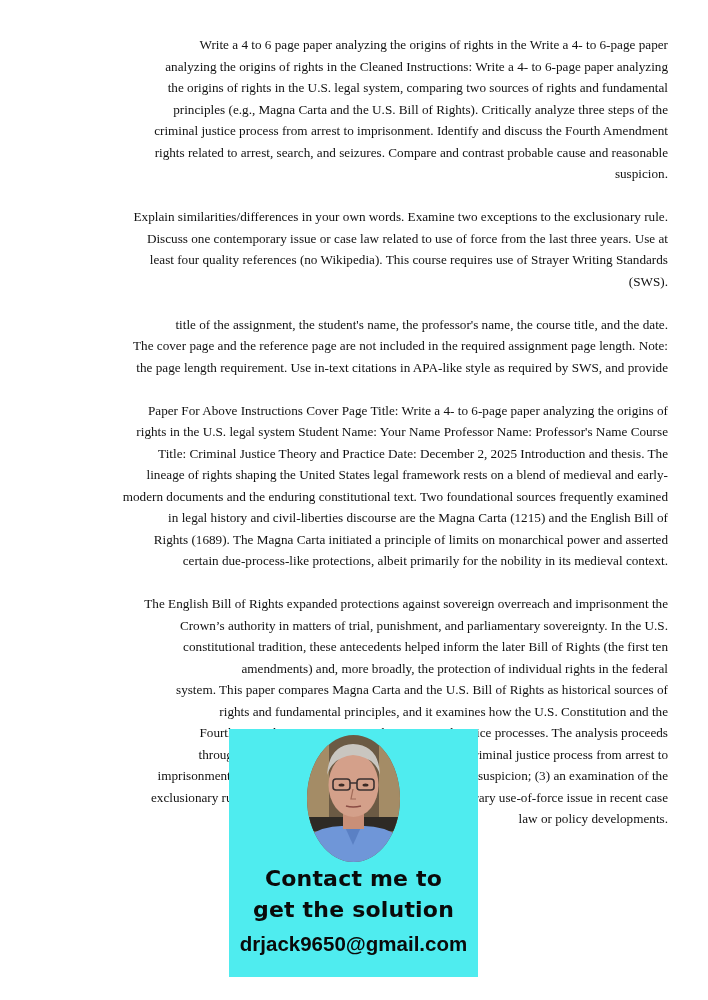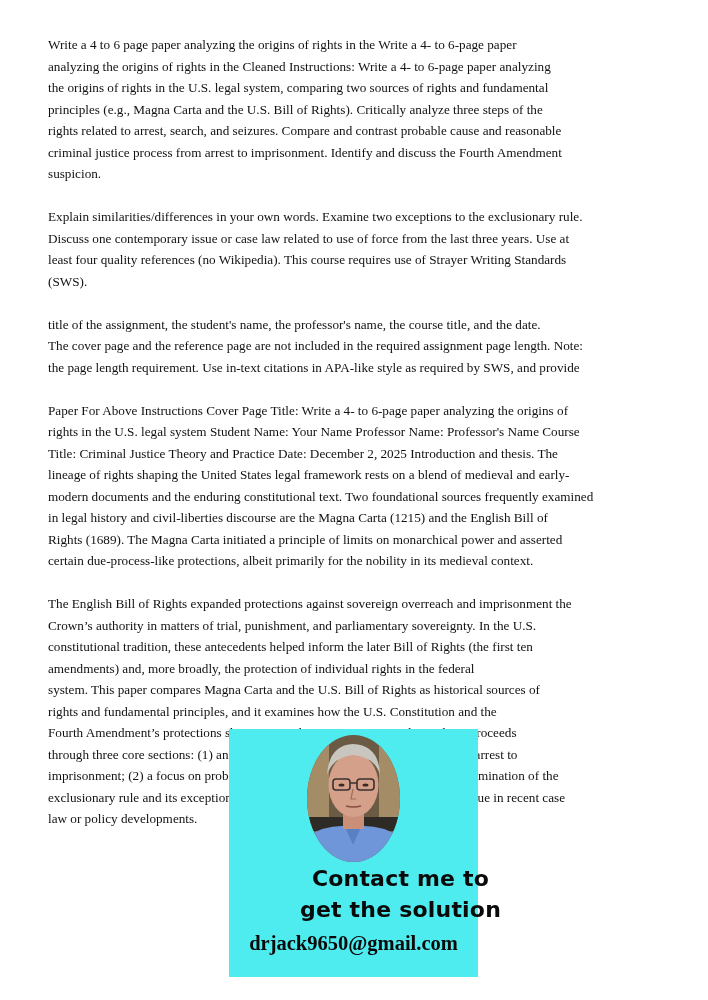--- a/index.html
+++ b/index.html
@@ -23,20 +23,21 @@
   }
   .para {
     font-size: 13.2px;
     line-height: 21.5px;
     margin: 0 0 21.5px 0;
     white-space: normal;
   }
   .para .ln {
     display: block;
     white-space: nowrap;
+    text-align: right;
   }
   .promo {
     position: absolute;
     left: 229px;
     top: 729px;
     width: 249px;
     height: 248px;
     background: #4fecef;
   }
   .portrait {
@@ -49,47 +50,46 @@
   .promo-line {
     position: absolute;
     left: 0;
     width: 249px;
     text-align: center;
     font-family: "DejaVu Sans", "Liberation Sans", sans-serif;
     font-weight: bold;
     color: #0a0a0a;
     font-size: 22px;
     letter-spacing: 0.2px;
-    padding-left: 47px;
   }
   .promo-line.l1 { top: 137px; }
   .promo-line.l2 { top: 168px; }
   .promo-email {
     position: absolute;
     left: 0;
     width: 249px;
     top: 203px;
     text-align: center;
-    font-family: Liberation Serif, serif;
+    font-family: Liberation Sans, sans-serif;
     font-weight: bold;
     font-size: 20.5px;
     color: #0a0a0a;
   }
 </style>
 </head>
 <body>
 
 <div class="page">
   <p class="para">
     <span class="ln">Write a 4 to 6 page paper analyzing the origins of rights in the Write a 4- to 6-page paper</span>
     <span class="ln">analyzing the origins of rights in the Cleaned Instructions: Write a 4- to 6-page paper analyzing</span>
     <span class="ln">the origins of rights in the U.S. legal system, comparing two sources of rights and fundamental</span>
     <span class="ln">principles (e.g., Magna Carta and the U.S. Bill of Rights). Critically analyze three steps of the</span>
+    <span class="ln">criminal justice process from arrest to imprisonment. Identify and discuss the Fourth Amendment</span>
     <span class="ln">rights related to arrest, search, and seizures. Compare and contrast probable cause and reasonable</span>
-    <span class="ln">criminal justice process from arrest to imprisonment. Identify and discuss the Fourth Amendment</span>
     <span class="ln">suspicion.</span>
   </p>
   <p class="para">
     <span class="ln">Explain similarities/differences in your own words. Examine two exceptions to the exclusionary rule.</span>
     <span class="ln">Discuss one contemporary issue or case law related to use of force from the last three years. Use at</span>
     <span class="ln">least four quality references (no Wikipedia). This course requires use of Strayer Writing Standards</span>
     <span class="ln">(SWS).</span>
   </p>
   <p class="para">
     <span class="ln">title of the assignment, the student's name, the professor's name, the course title, and the date.</span>

